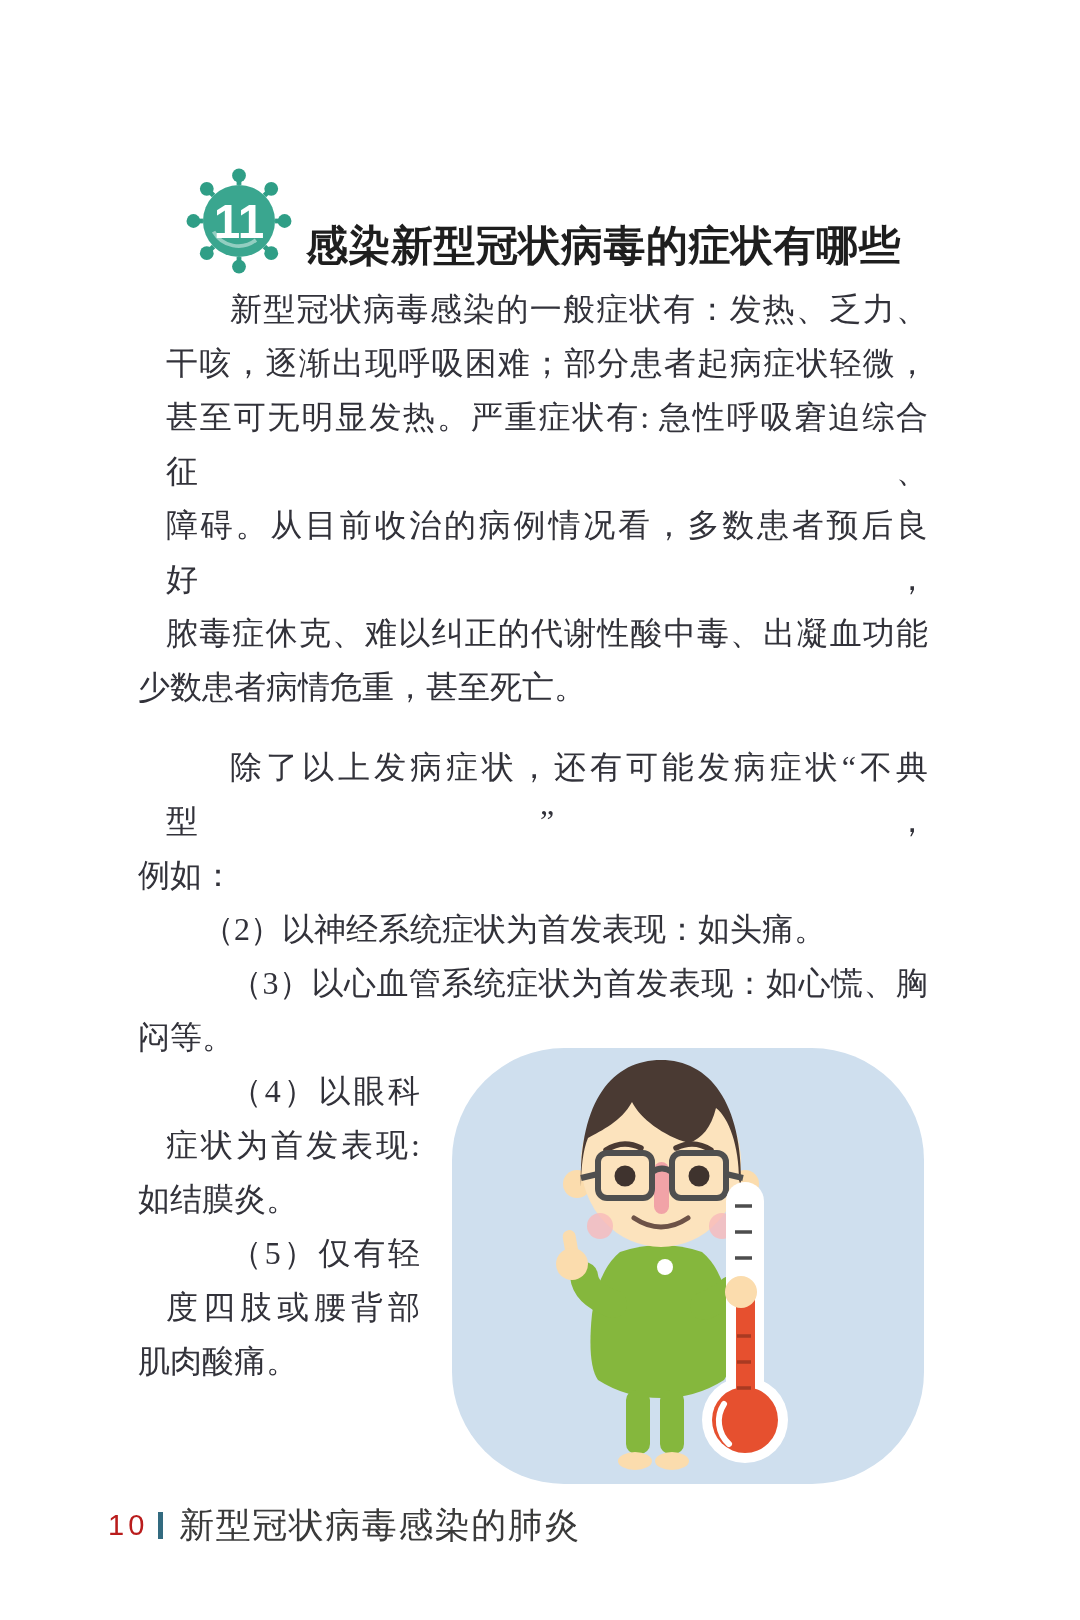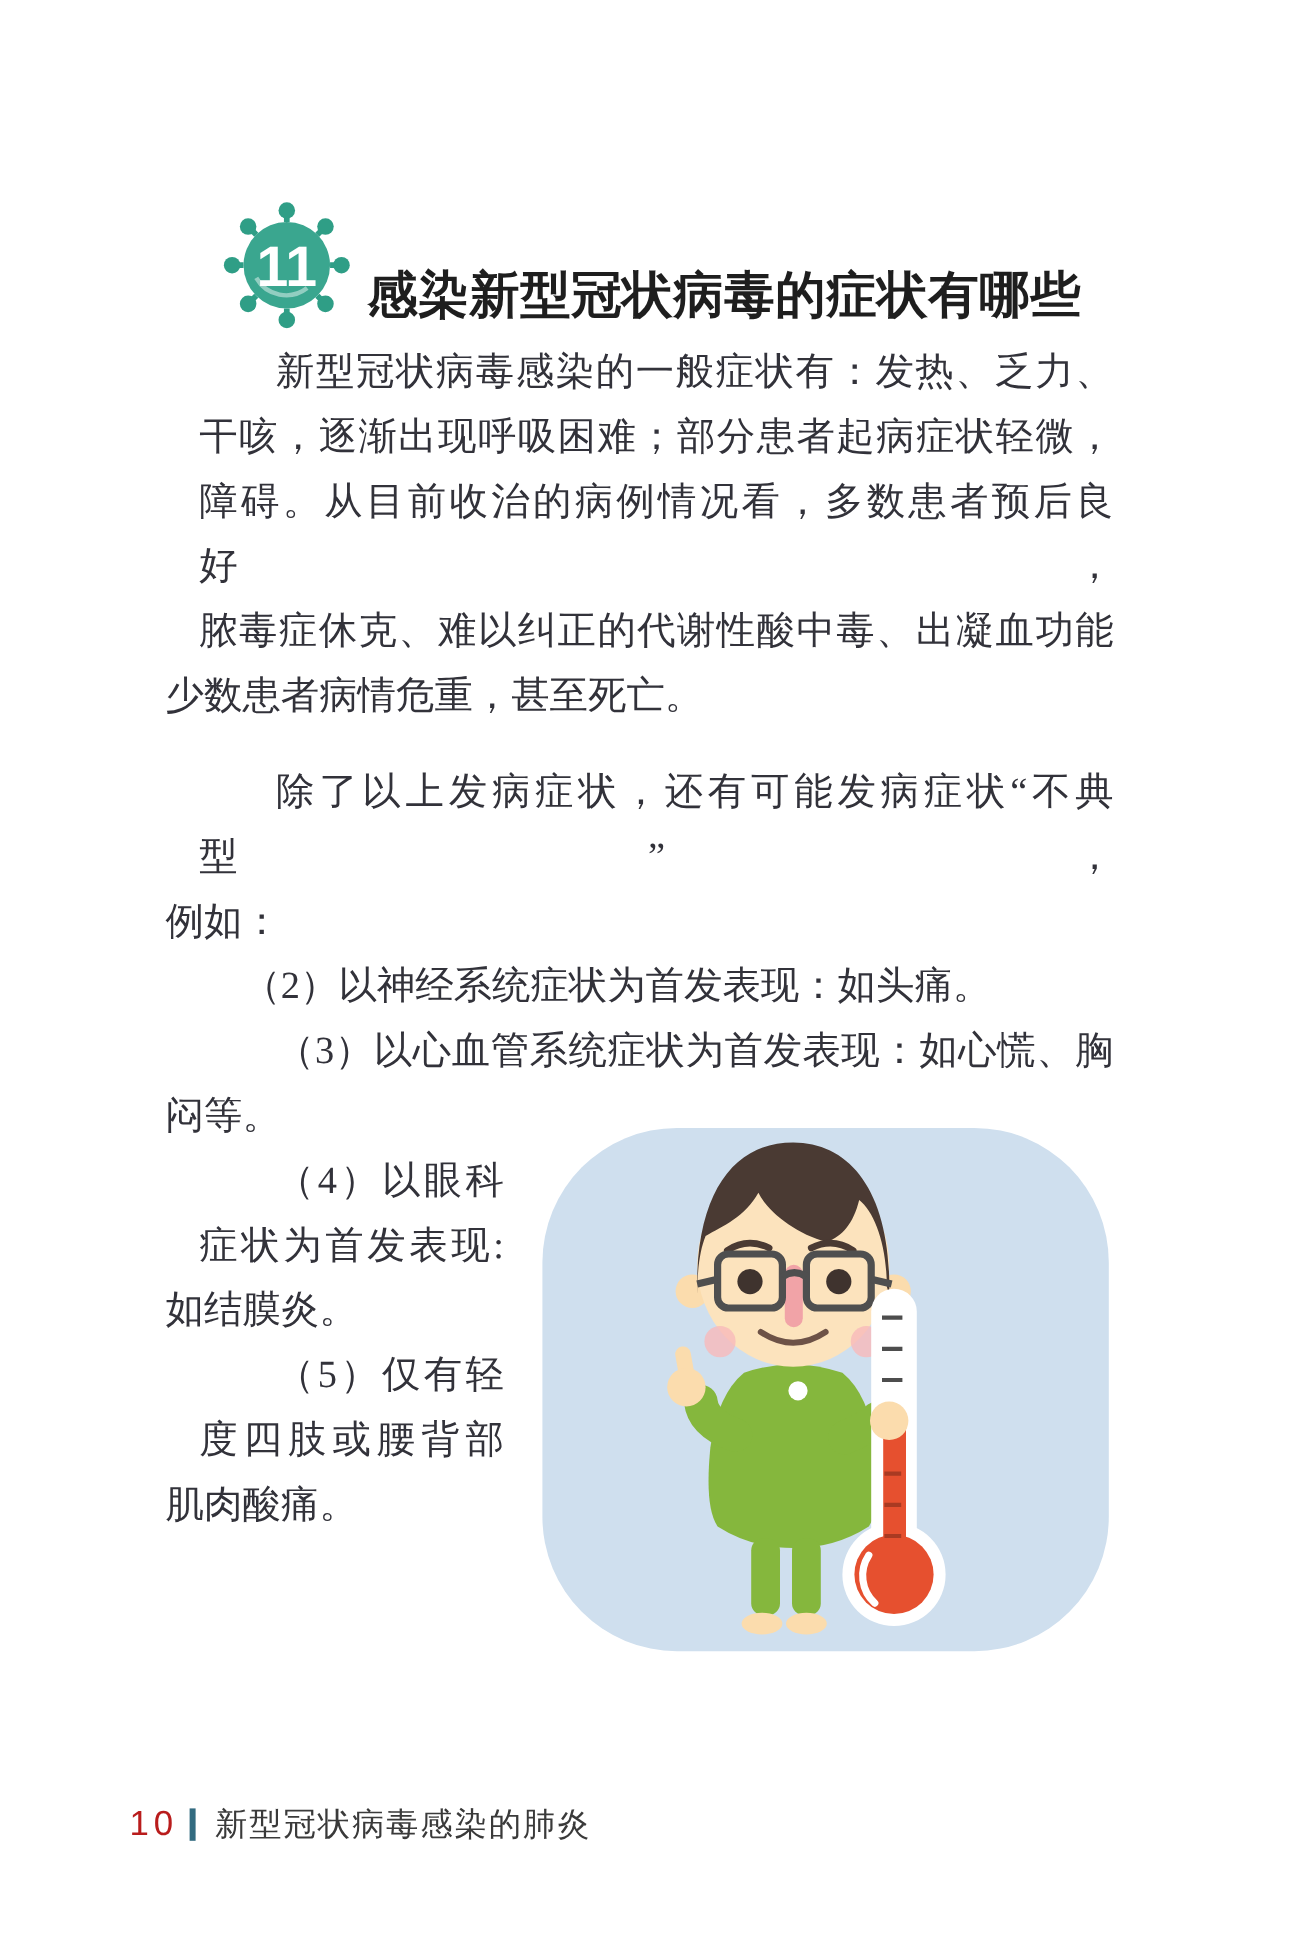--- a/index.html
+++ b/index.html
@@ -38,21 +38,21 @@
     margin:-22px 0 0 28px;
   }
   
   .footer {
     position:absolute; left:108px; top:1502px;
     display:flex; align-items:center;
     font-family:"Liberation Sans","DejaVu Sans",sans-serif;
   }
   .page-num { font-size:29px; color:#b91c1c; letter-spacing:4px; }
   .footer-bar { width:5px; height:27px; background:#336b80; margin:0 16px 0 10px; }
-  .book-title { font-size:27px; color:#3a3a3a; letter-spacing:1.5px; }
+  .book-title { font-size:35px; color:#3a3a3a; letter-spacing:1.5px; }
 </style>
 </head>
 <body>
 
 <div class="page">
 
   <div class="header">
     <svg class="badge" viewBox="0 0 100 100" aria-hidden="true">
       <g stroke="#2f9e86" stroke-width="4.5">
         <line x1="50" y1="16" x2="50" y2="9"></line>
@@ -79,20 +79,21 @@
       <text x="50" y="66" text-anchor="middle" font-size="45" font-weight="bold" fill="#ffffff" font-family="Liberation Sans, DejaVu Sans, sans-serif">11</text>
     </svg>
     <h1 class="title">感染新型冠状病毒的症状有哪些</h1>
   </div>
 
   <div class="content">
 
     <div class="para">
       <div class="line indent fill">新型冠状病毒感染的一般症状有：发热、乏力、</div>
       <div class="line fill">干咳，逐渐出现呼吸困难；部分患者起病症状轻微，</div>
+      <div class="line fill">甚至可无明显发热。严重症状有: 急性呼吸窘迫综合征、</div>
       <div class="line fill">障碍。从目前收治的病例情况看，多数患者预后良好，</div>
       <div class="line fill">脓毒症休克、难以纠正的代谢性酸中毒、出凝血功能</div>
       <div class="line">少数患者病情危重，甚至死亡。</div>
     </div>
 
     <div class="para gap">
       <div class="line indent fill">除了以上发病症状，还有可能发病症状“不典型”，</div>
       <div class="line">例如：</div>
     </div>
 

